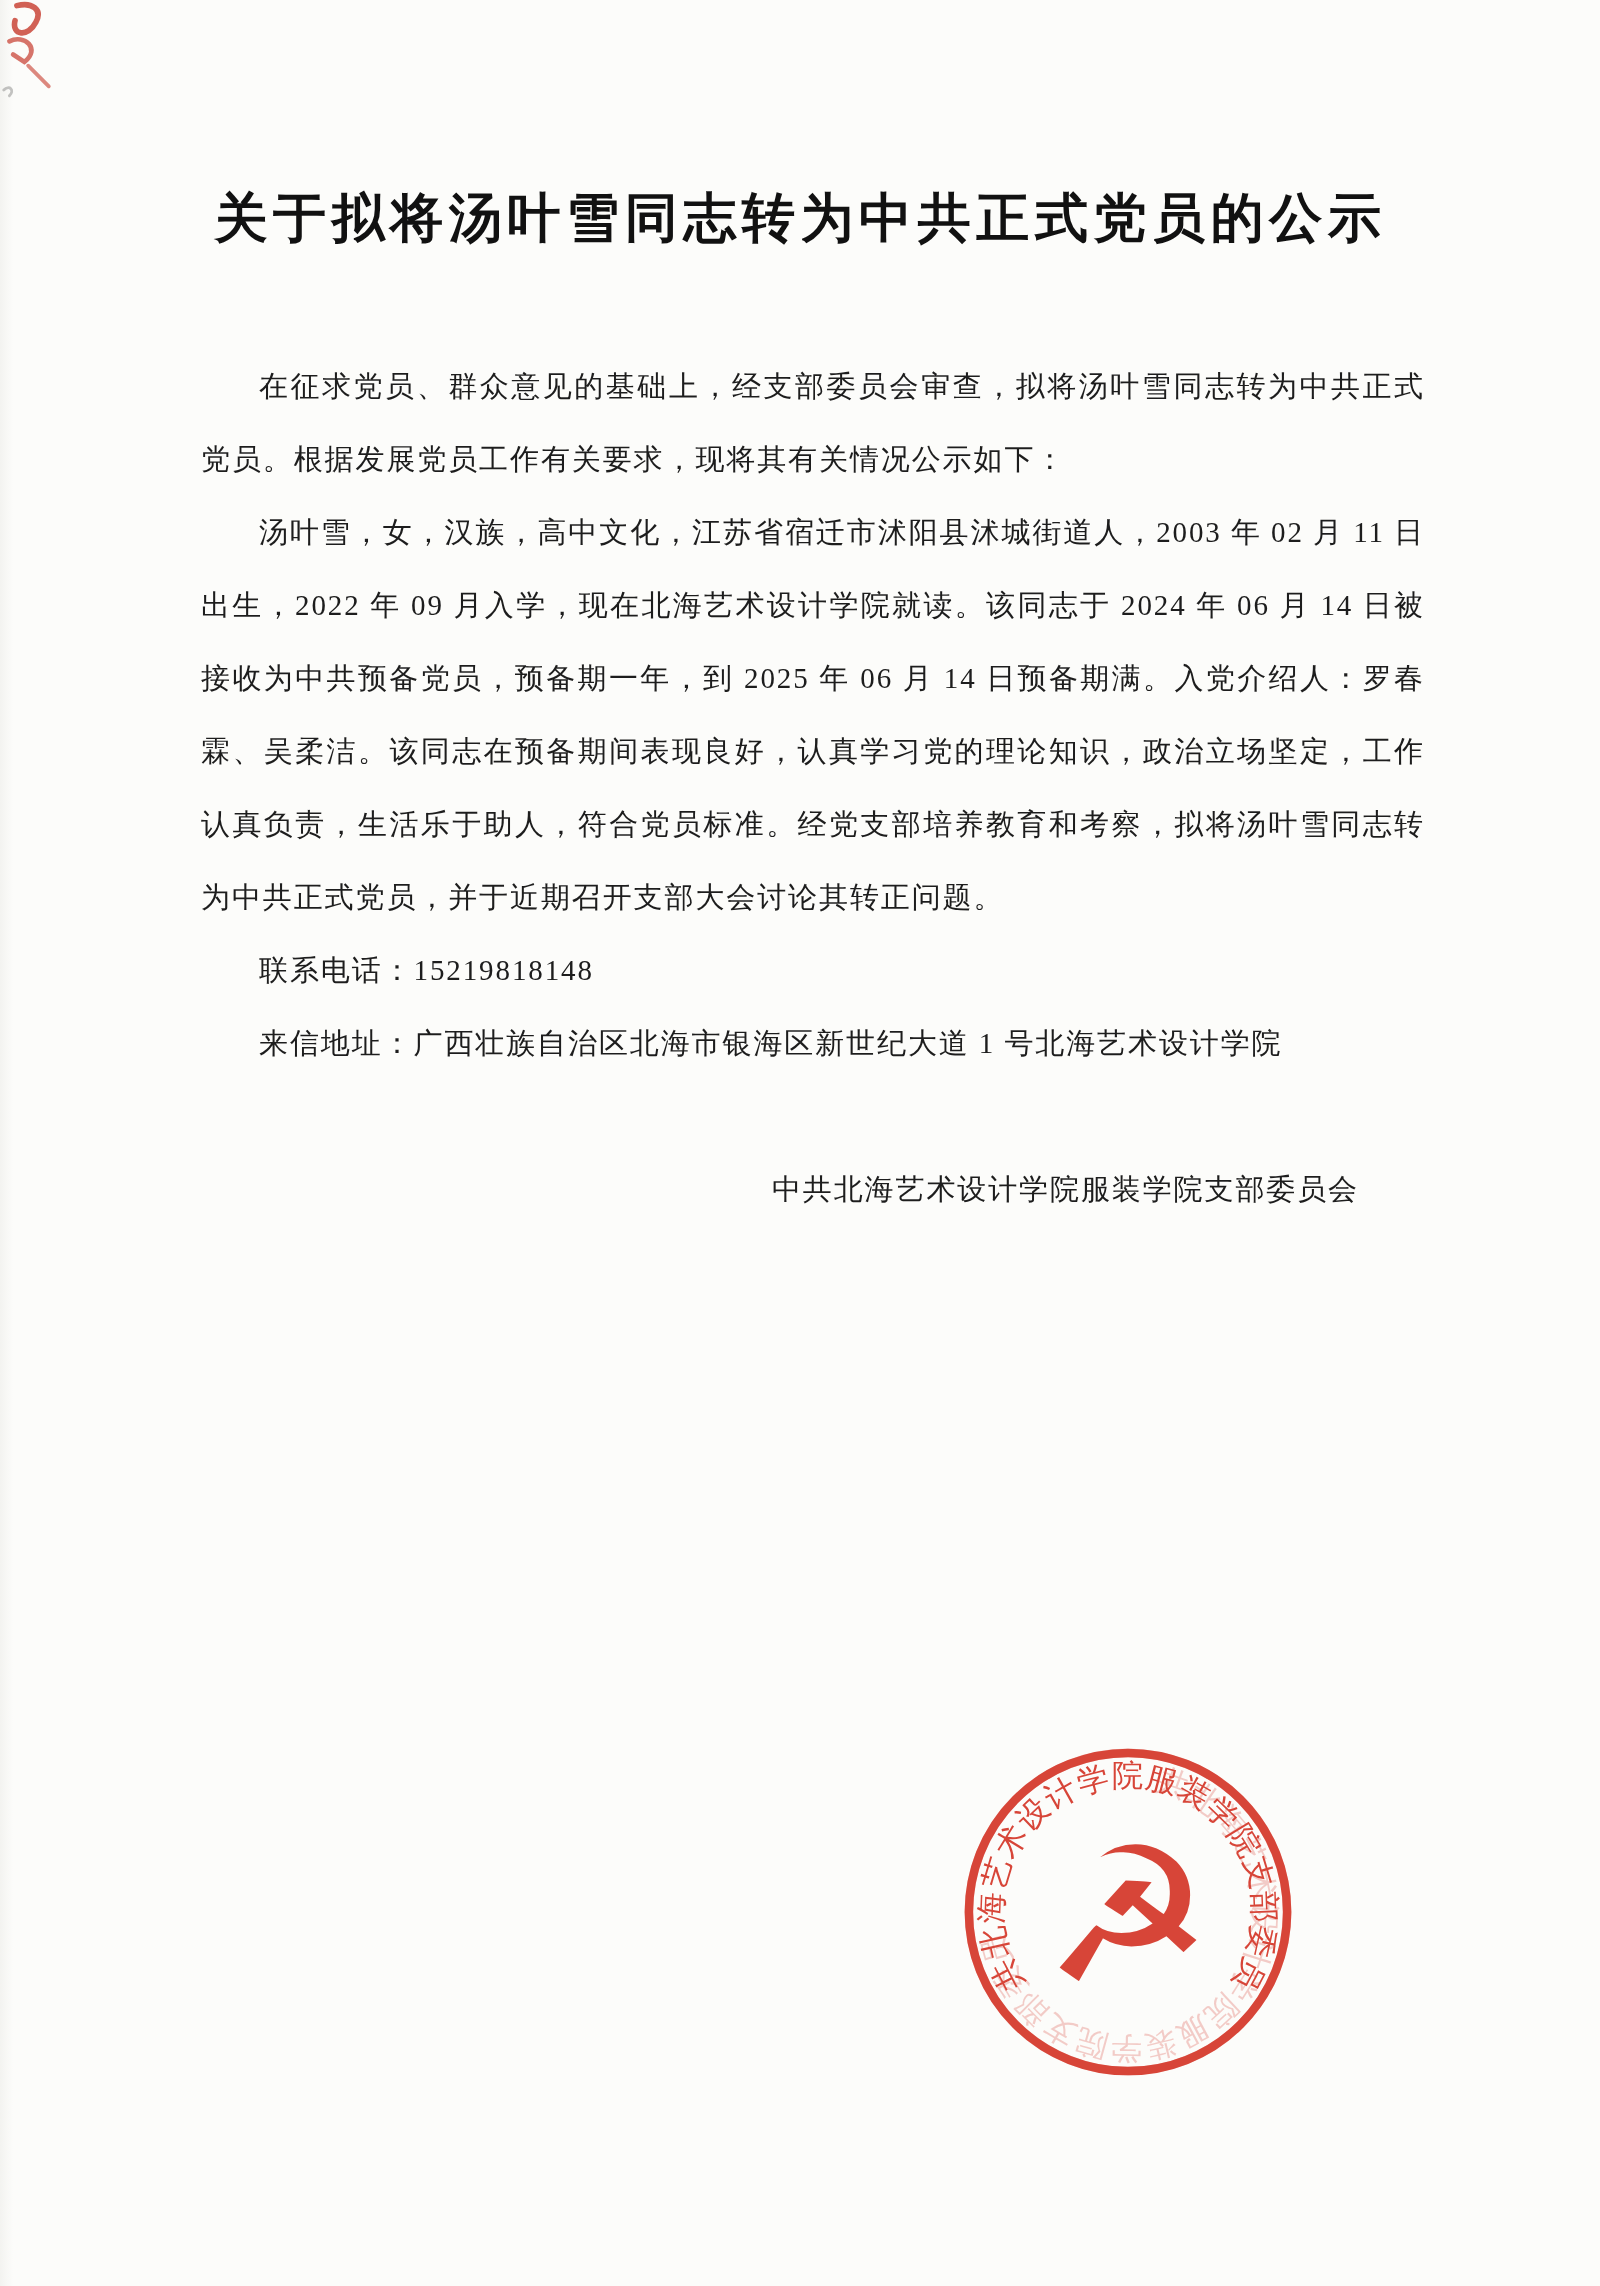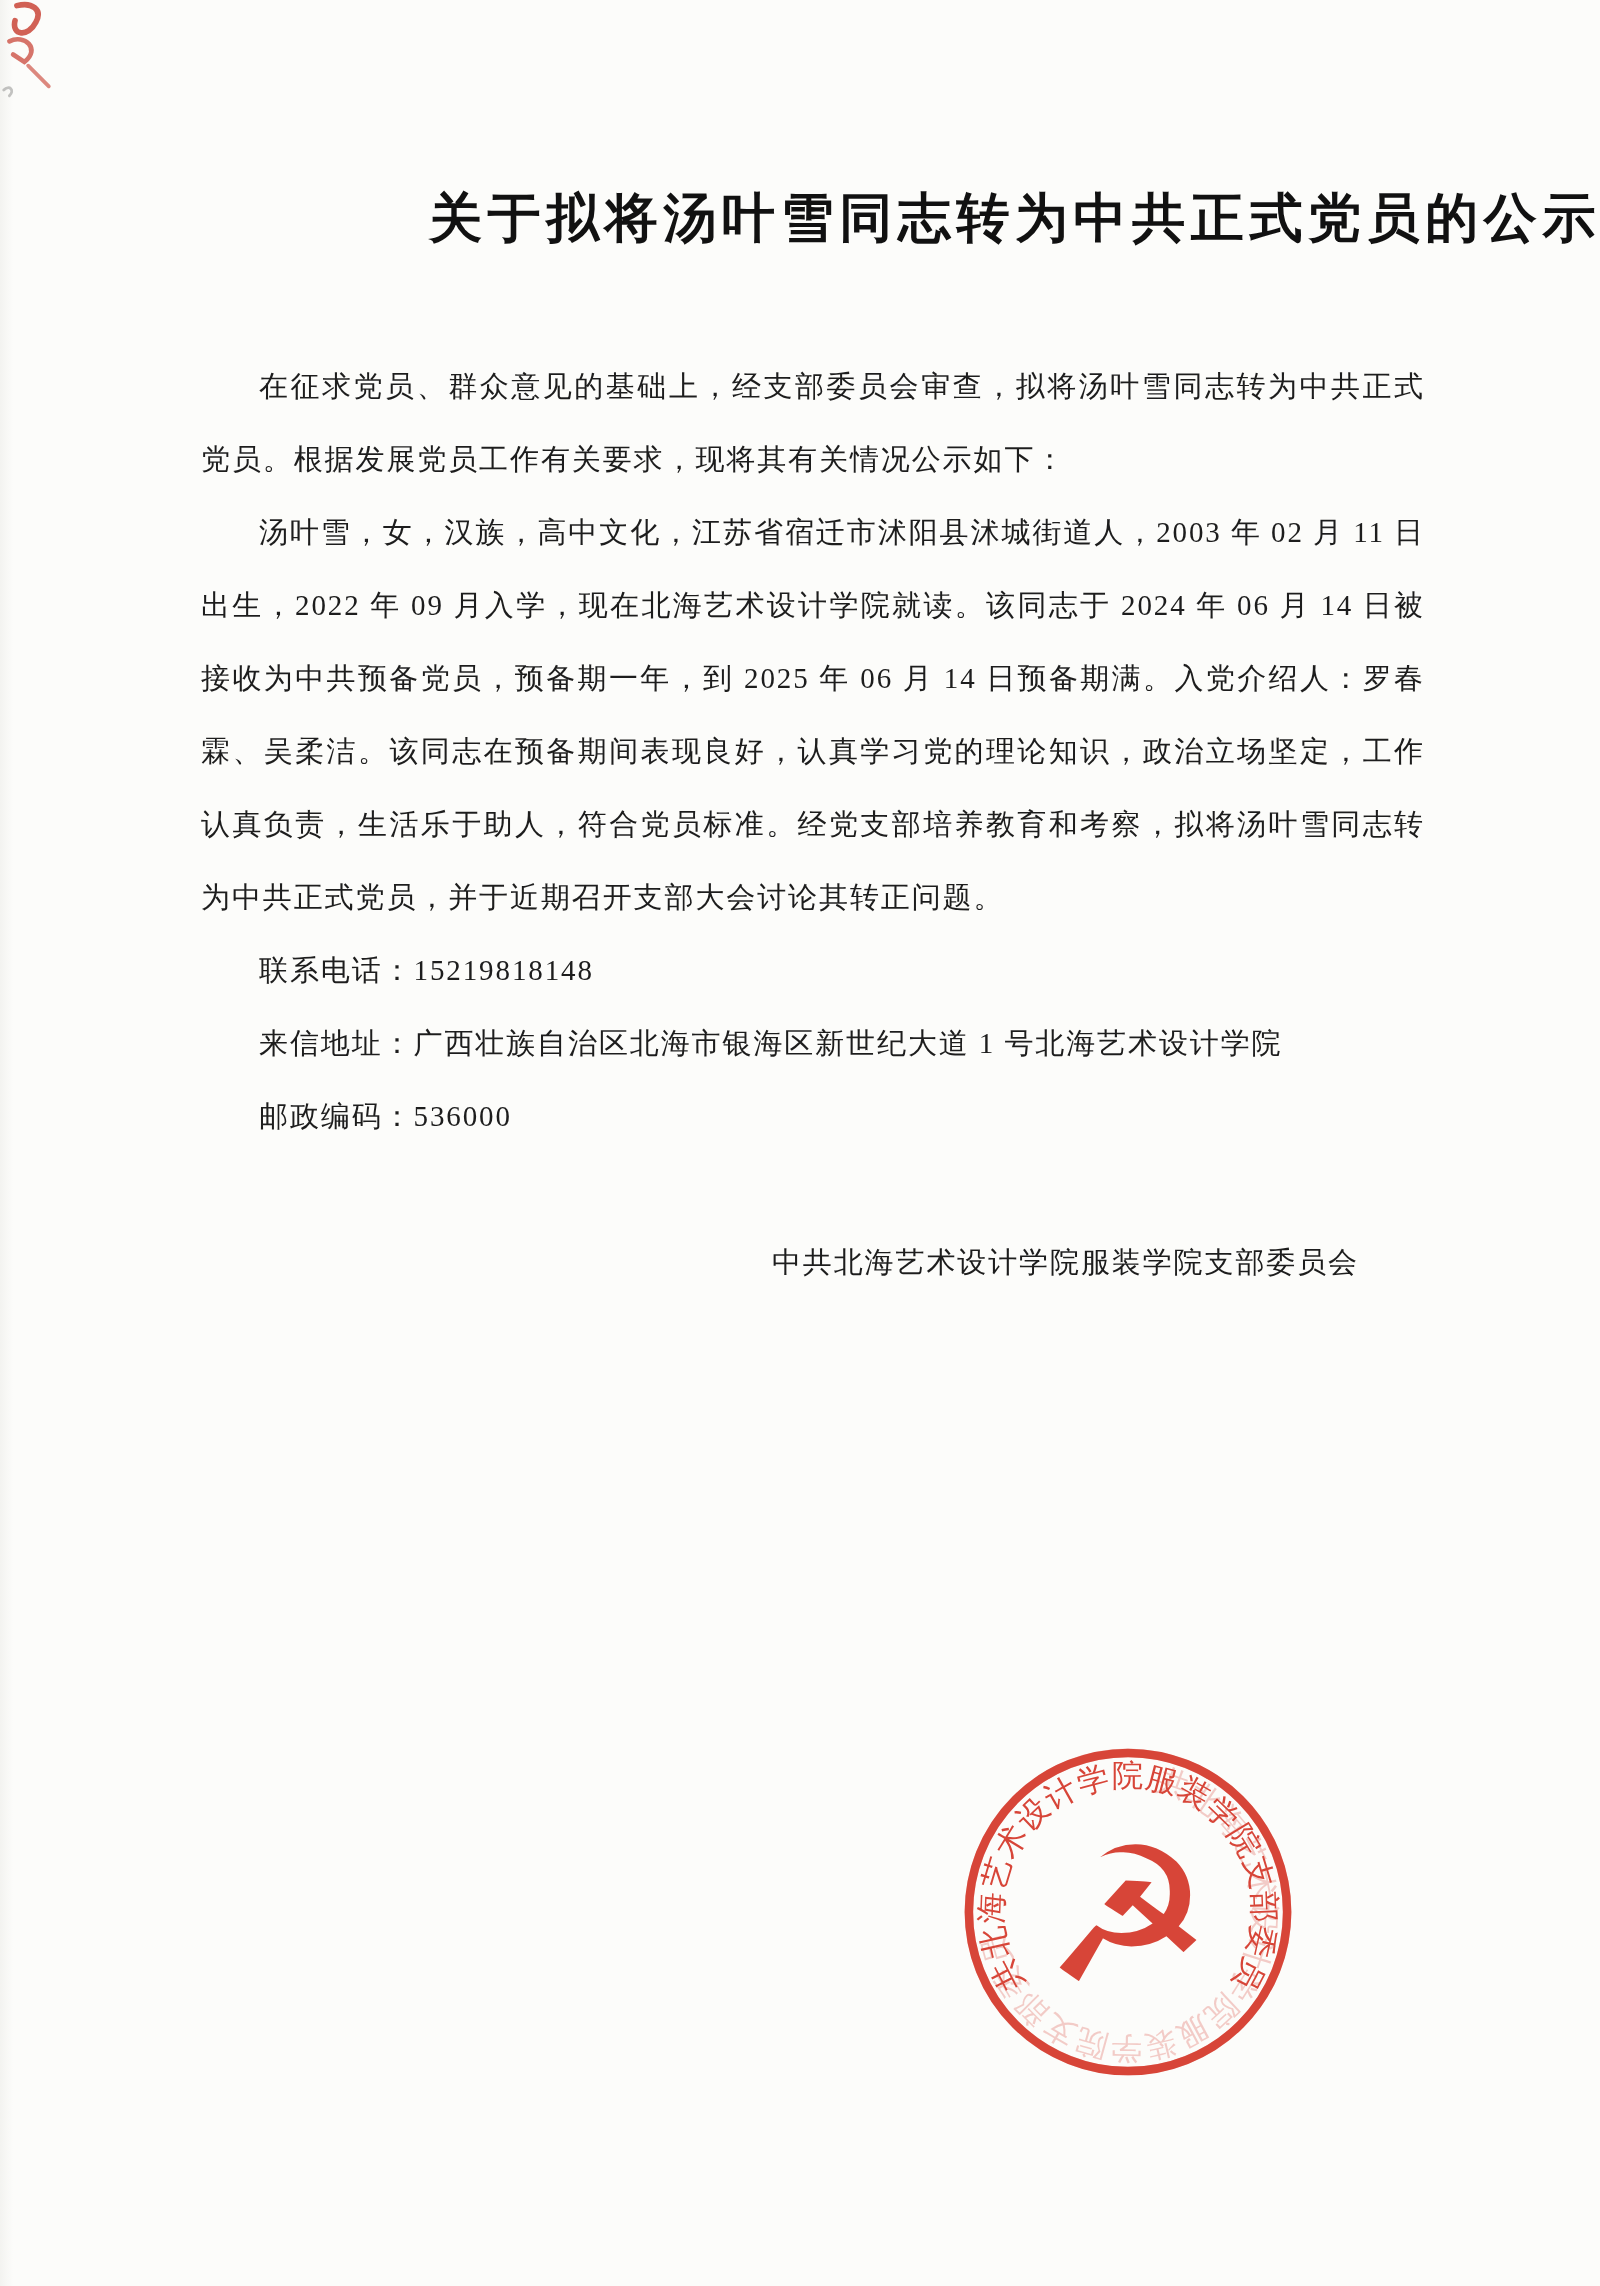--- a/index.html
+++ b/index.html
@@ -10,21 +10,21 @@
     background:#fcfcfa;
     background-image:linear-gradient(90deg,#f3f3f0 0px,#fcfcfa 13px),
                      linear-gradient(270deg,#f5f5f2 0px,rgba(252,252,250,0) 9.4px);
     overflow:hidden;
     font-family:"Liberation Serif",serif;
     color:#1d1d1d;
   }
   .title{
     position:absolute;top:183px;left:0;width:100%;
     margin:0;
-    text-align:right;
+    text-align:center;
     font-family:"Liberation Sans",sans-serif;
     font-weight:900;
     font-size:53px;
     letter-spacing:5.6px;
     color:#111;
   }
   .doc-body{
     position:absolute;
     left:201px;top:350px;width:1224px;
     font-size:29px;
@@ -62,21 +62,20 @@
     <path d="M4,96 C10,90 16,96 10,102" fill="none" stroke="#8a8a88" stroke-width="3" stroke-linecap="round" opacity="0.5"></path>
   </svg>
 
   <h1 class="title">关于拟将汤叶雪同志转为中共正式党员的公示</h1>
 
   <div class="doc-body">
     <p class="para indent">在征求党员、群众意见的基础上，经支部委员会审查，拟将汤叶雪同志转为中共正式党员。根据发展党员工作有关要求，现将其有关情况公示如下：</p>
     <p class="para indent">汤叶雪，女，汉族，高中文化，江苏省宿迁市沭阳县沭城街道人，2003 年 02 月 11 日出生，2022 年 09 月入学，现在北海艺术设计学院就读。该同志于 2024 年 06 月 14 日被接收为中共预备党员，预备期一年，到 2025 年 06 月 14 日预备期满。入党介绍人：罗春霖、吴柔洁。该同志在预备期间表现良好，认真学习党的理论知识，政治立场坚定，工作认真负责，生活乐于助人，符合党员标准。经党支部培养教育和考察，拟将汤叶雪同志转为中共正式党员，并于近期召开支部大会讨论其转正问题。</p>
     <p class="para indent">联系电话：15219818148</p>
     <p class="para indent">来信地址：广西壮族自治区北海市银海区新世纪大道 1 号北海艺术设计学院</p>
-    <p class="para indent">邮政编码：536000</p>
     <p class="para spacer"></p>
     <p class="para signature">中共北海艺术设计学院服装学院支部委员会</p>
   </div>
 
   <svg class="stamp" viewBox="0 0 378 378">
     <defs>
       <path id="ringPath" d="M 80 265.3 A 133 133 0 1 1 298 265.3" fill="none"></path>
     </defs>
 
     <g transform="rotate(137 189 189)" opacity="0.26">

